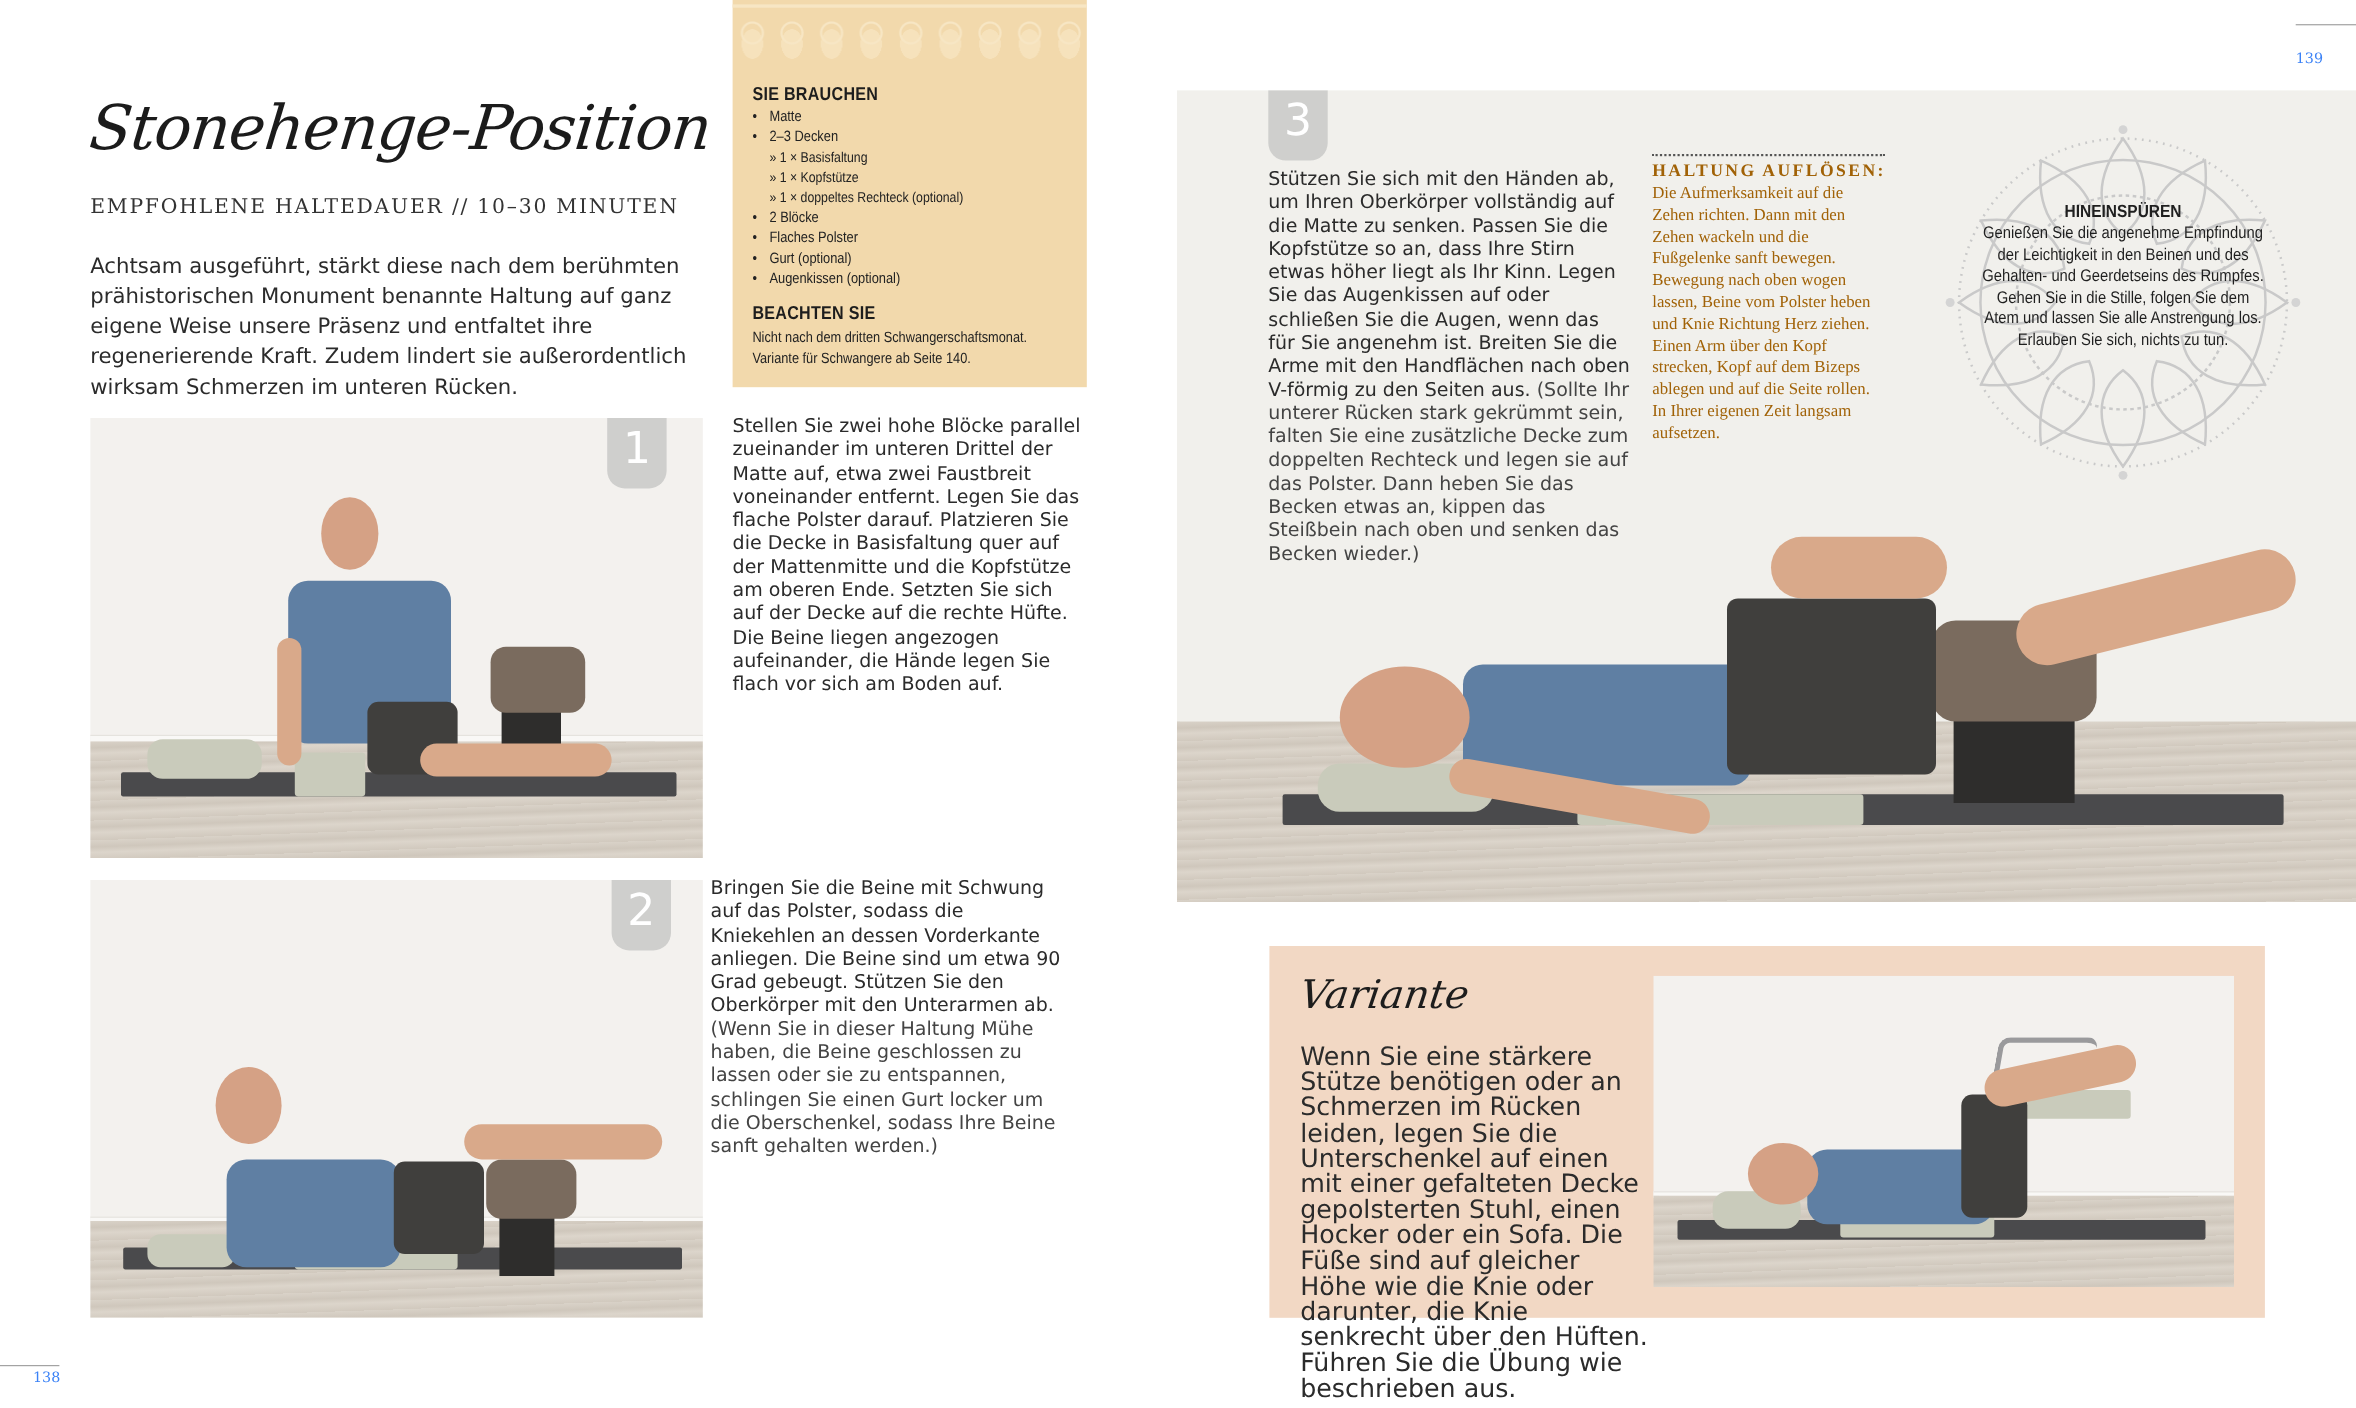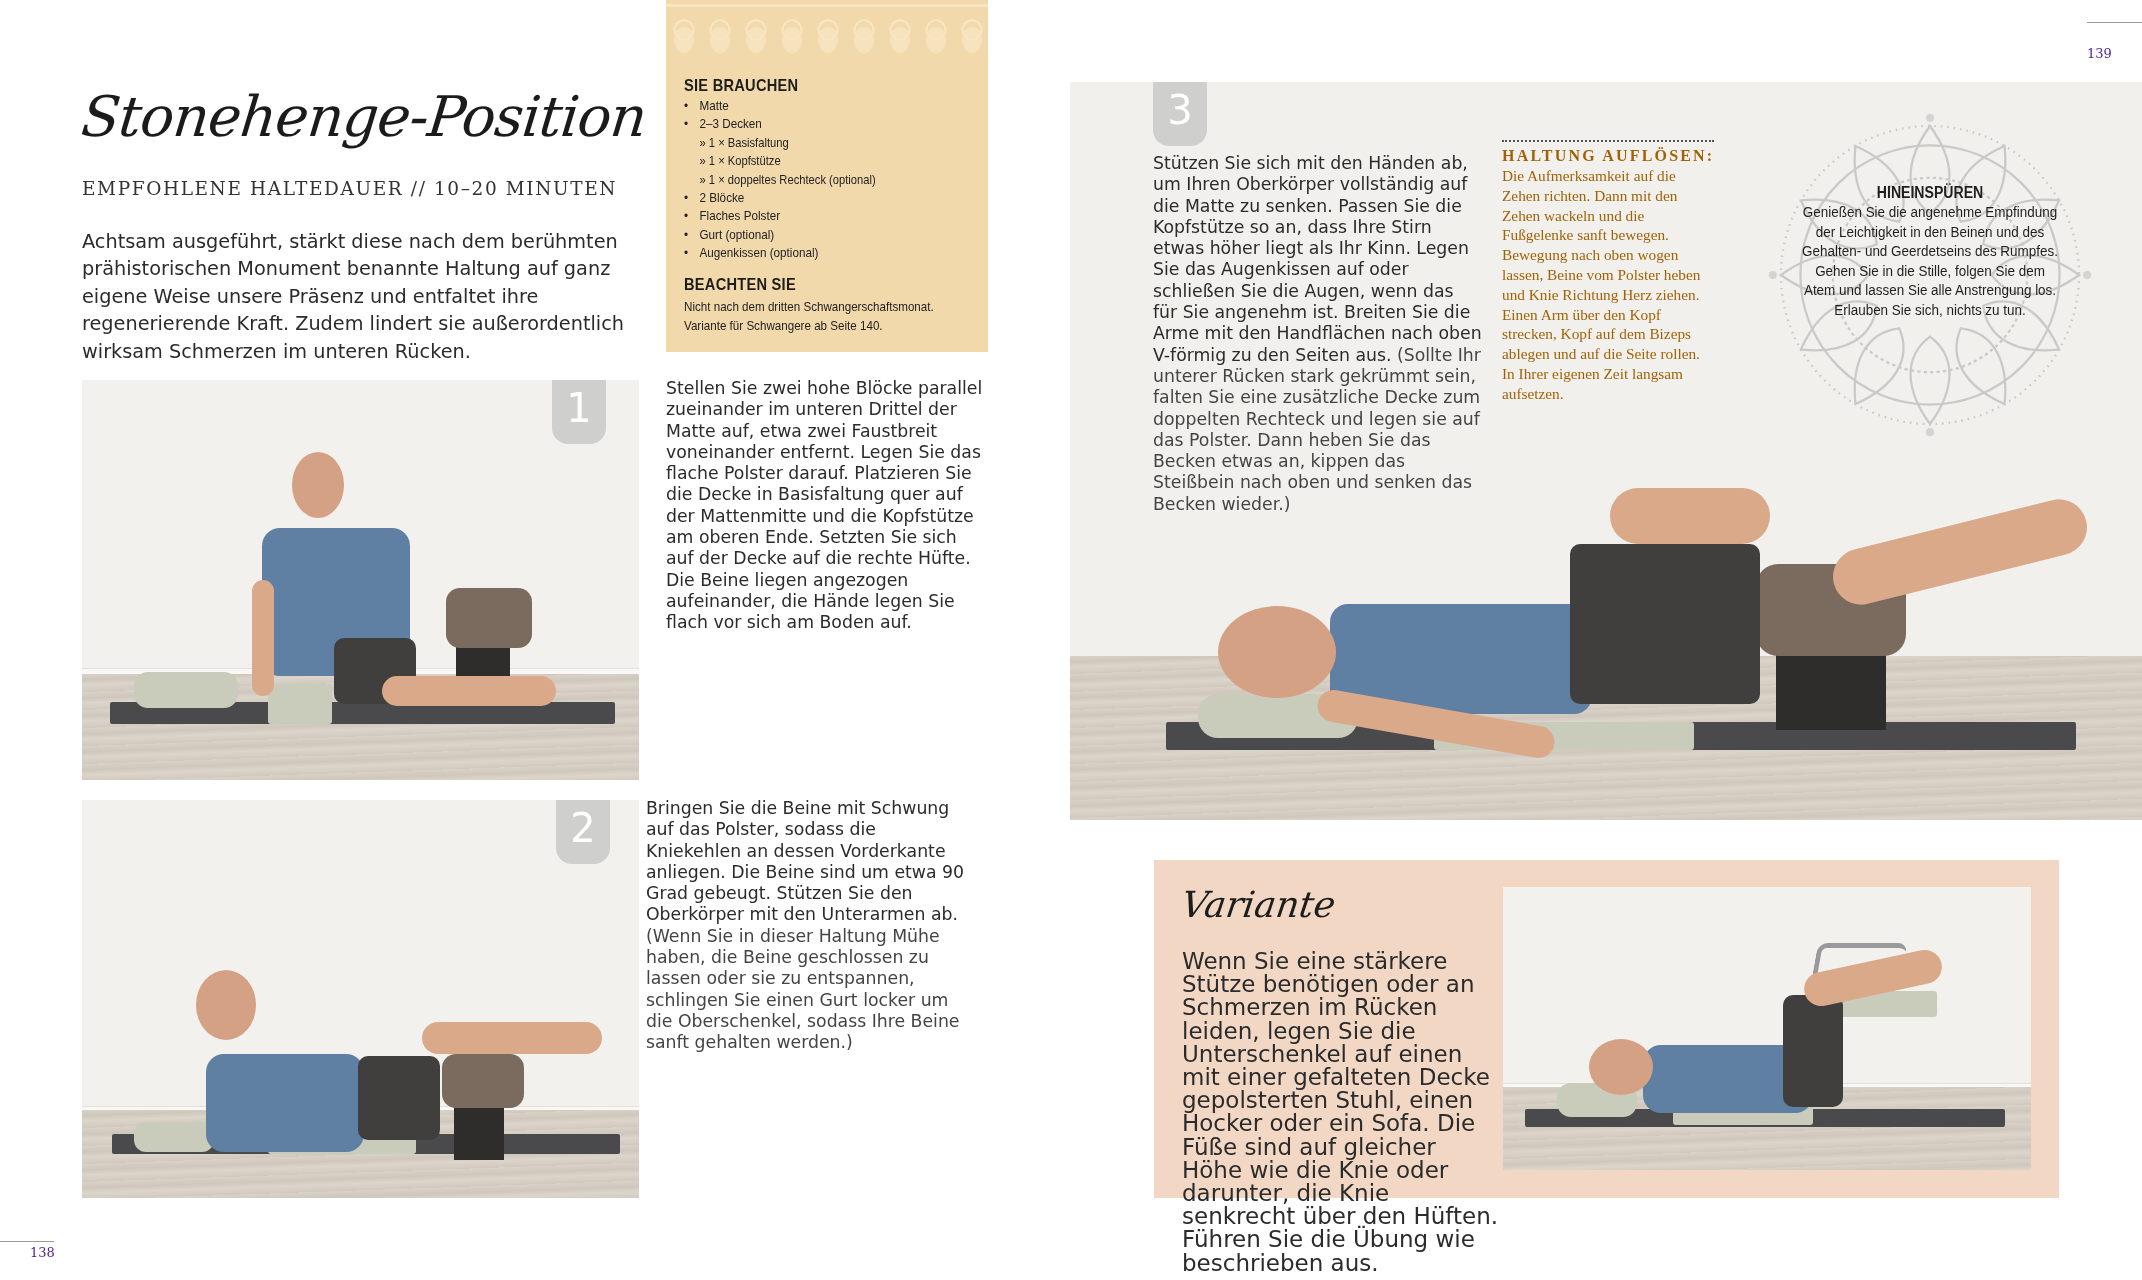--- a/index.html
+++ b/index.html
@@ -58,21 +58,21 @@
   }
   .needs h3 { position: absolute; left: 18px; font-family: "Liberation Sans", sans-serif; font-weight: bold;
     font-size: 17px; color: #1d1d1d; transform: scaleX(0.86); transform-origin: left; letter-spacing: 0.3px; }
   .needs ul { position: absolute; left: 18px; top: 97px; list-style: none; font-family: "Liberation Sans", sans-serif;
     font-size: 13.6px; line-height: 18.4px; color: #222; transform: scaleX(0.86); transform-origin: left; white-space: nowrap; }
   .needs li .bullet { display: inline-block; width: 18px; }
   .needs li.sub { padding-left: 18px; font-size: 13px; }
   .needs .note { position: absolute; left: 18px; top: 298px; width: 340px; font-family: "Liberation Sans", sans-serif;
     font-size: 13.5px; line-height: 18.5px; color: #222; transform: scaleX(0.86); transform-origin: left; }
 
-  .page-num { font-family: "DejaVu Serif", serif; font-size: 13px; color: #4c1d95; }
+  .page-num { font-family: "DejaVu Serif", serif; font-size: 13px; color: #3b82f6; }
   .page-rule { height: 1px; background: #9a9a9a; }
 
   
   .release {
     left: 1502px; top: 140px; width: 212px; font-family: "Liberation Serif", serif; color: #a16207;
   }
   .release .dots { border-top: 2px dotted #555; margin-bottom: 4px; }
   .release h4 { font-size: 16px; letter-spacing: 2.2px; font-weight: bold; line-height: 20px; white-space: nowrap; }
   .release p { font-size: 15.3px; line-height: 19.8px; }
 
@@ -88,21 +88,21 @@
   .variant {
     left: 1154px; top: 860px; width: 905px; height: 338px; background: #f2d8c4;
   }
   .variant .vtitle { position: absolute; left: 28px; top: 24px; font-family: "DejaVu Serif", serif; font-style: italic; font-size: 36px; color: #1d1d1d; transform: skewX(-8deg); }
   .variant .vtext { position: absolute; left: 28px; top: 90px; width: 320px; font-size: 23px; line-height: 23.2px; color: #2b2b2b; }
 </style>
 </head>
 <body>
 
 <div class="abs title">Stonehenge-Position</div>
-<div class="abs subtitle">EMPFOHLENE HALTEDAUER // 10–20 MINUTEN</div>
+<div class="abs subtitle">EMPFOHLENE HALTEDAUER // 10–30 MINUTEN</div>
 <div class="abs intro">Achtsam ausgeführt, stärkt diese nach dem berühmten prähistorischen Monument benannte Haltung auf ganz eigene Weise unsere Präsenz und entfaltet ihre regenerierende Kraft. Zudem lindert sie außerordentlich wirksam Schmerzen im unteren Rücken.</div>
 
 <div class="abs needs">
   <div class="ornament"></div>
   <h3 style="top:76px">SIE BRAUCHEN</h3>
   <ul>
     <li><span class="bullet">•</span><span>Matte</span></li>
     <li><span class="bullet">•</span><span>2–3 Decken</span></li>
     <li class="sub"><span>»</span> <span>1 × Basisfaltung</span></li>
     <li class="sub"><span>»</span> <span>1 × Kopfstütze</span></li>

